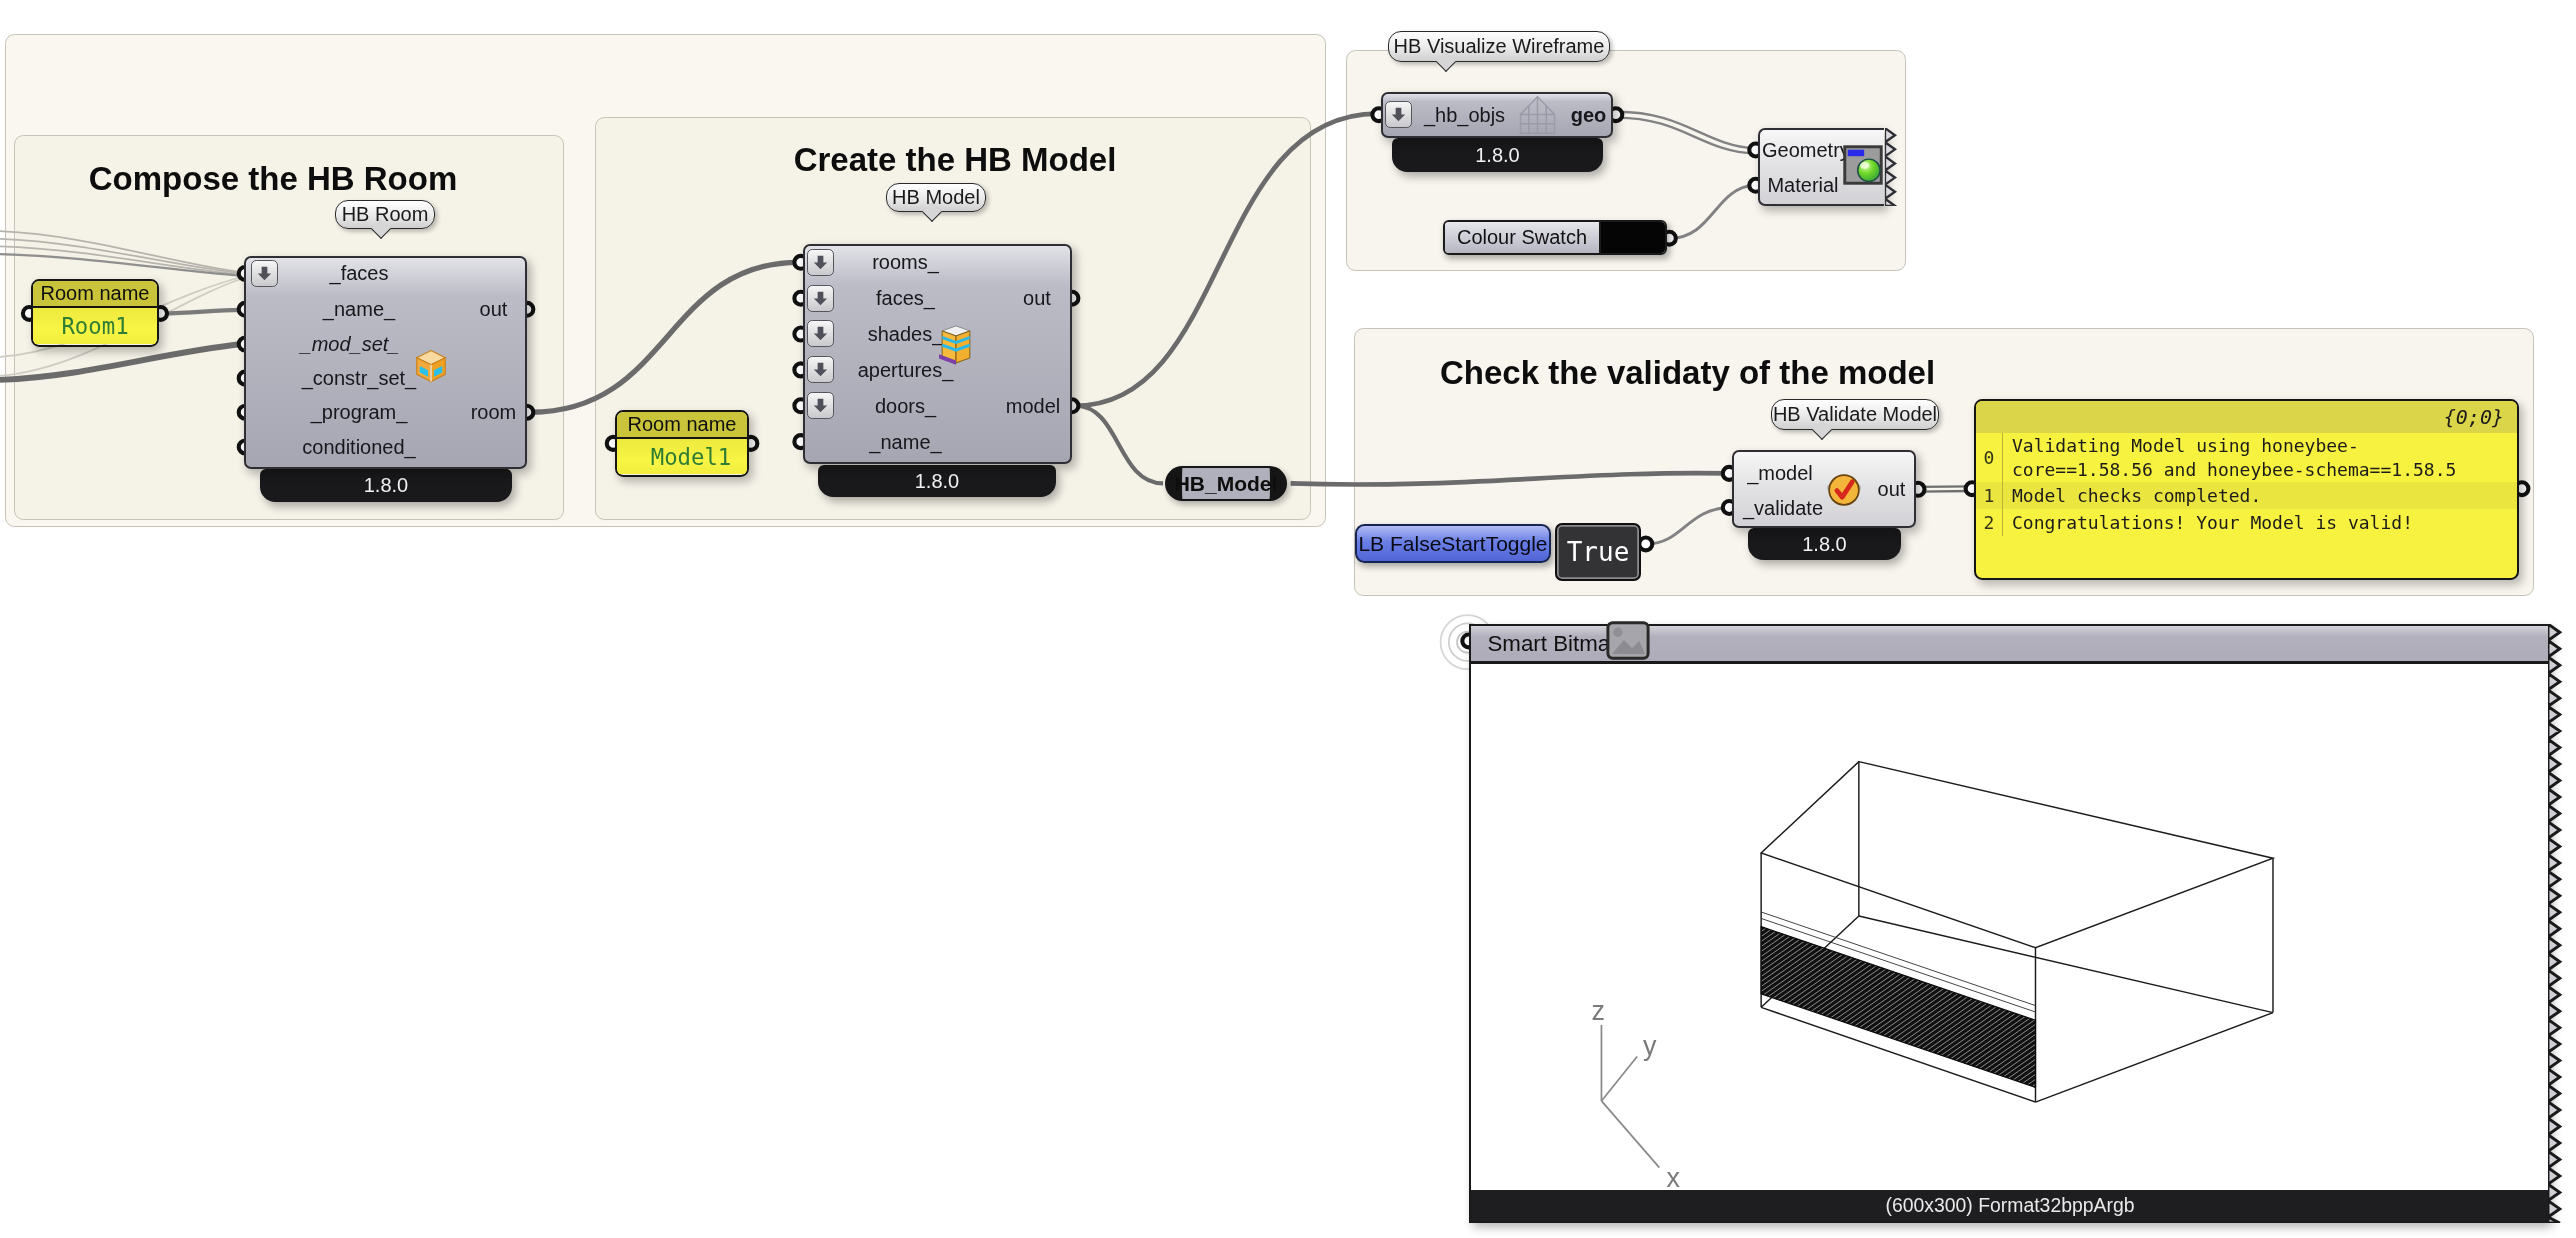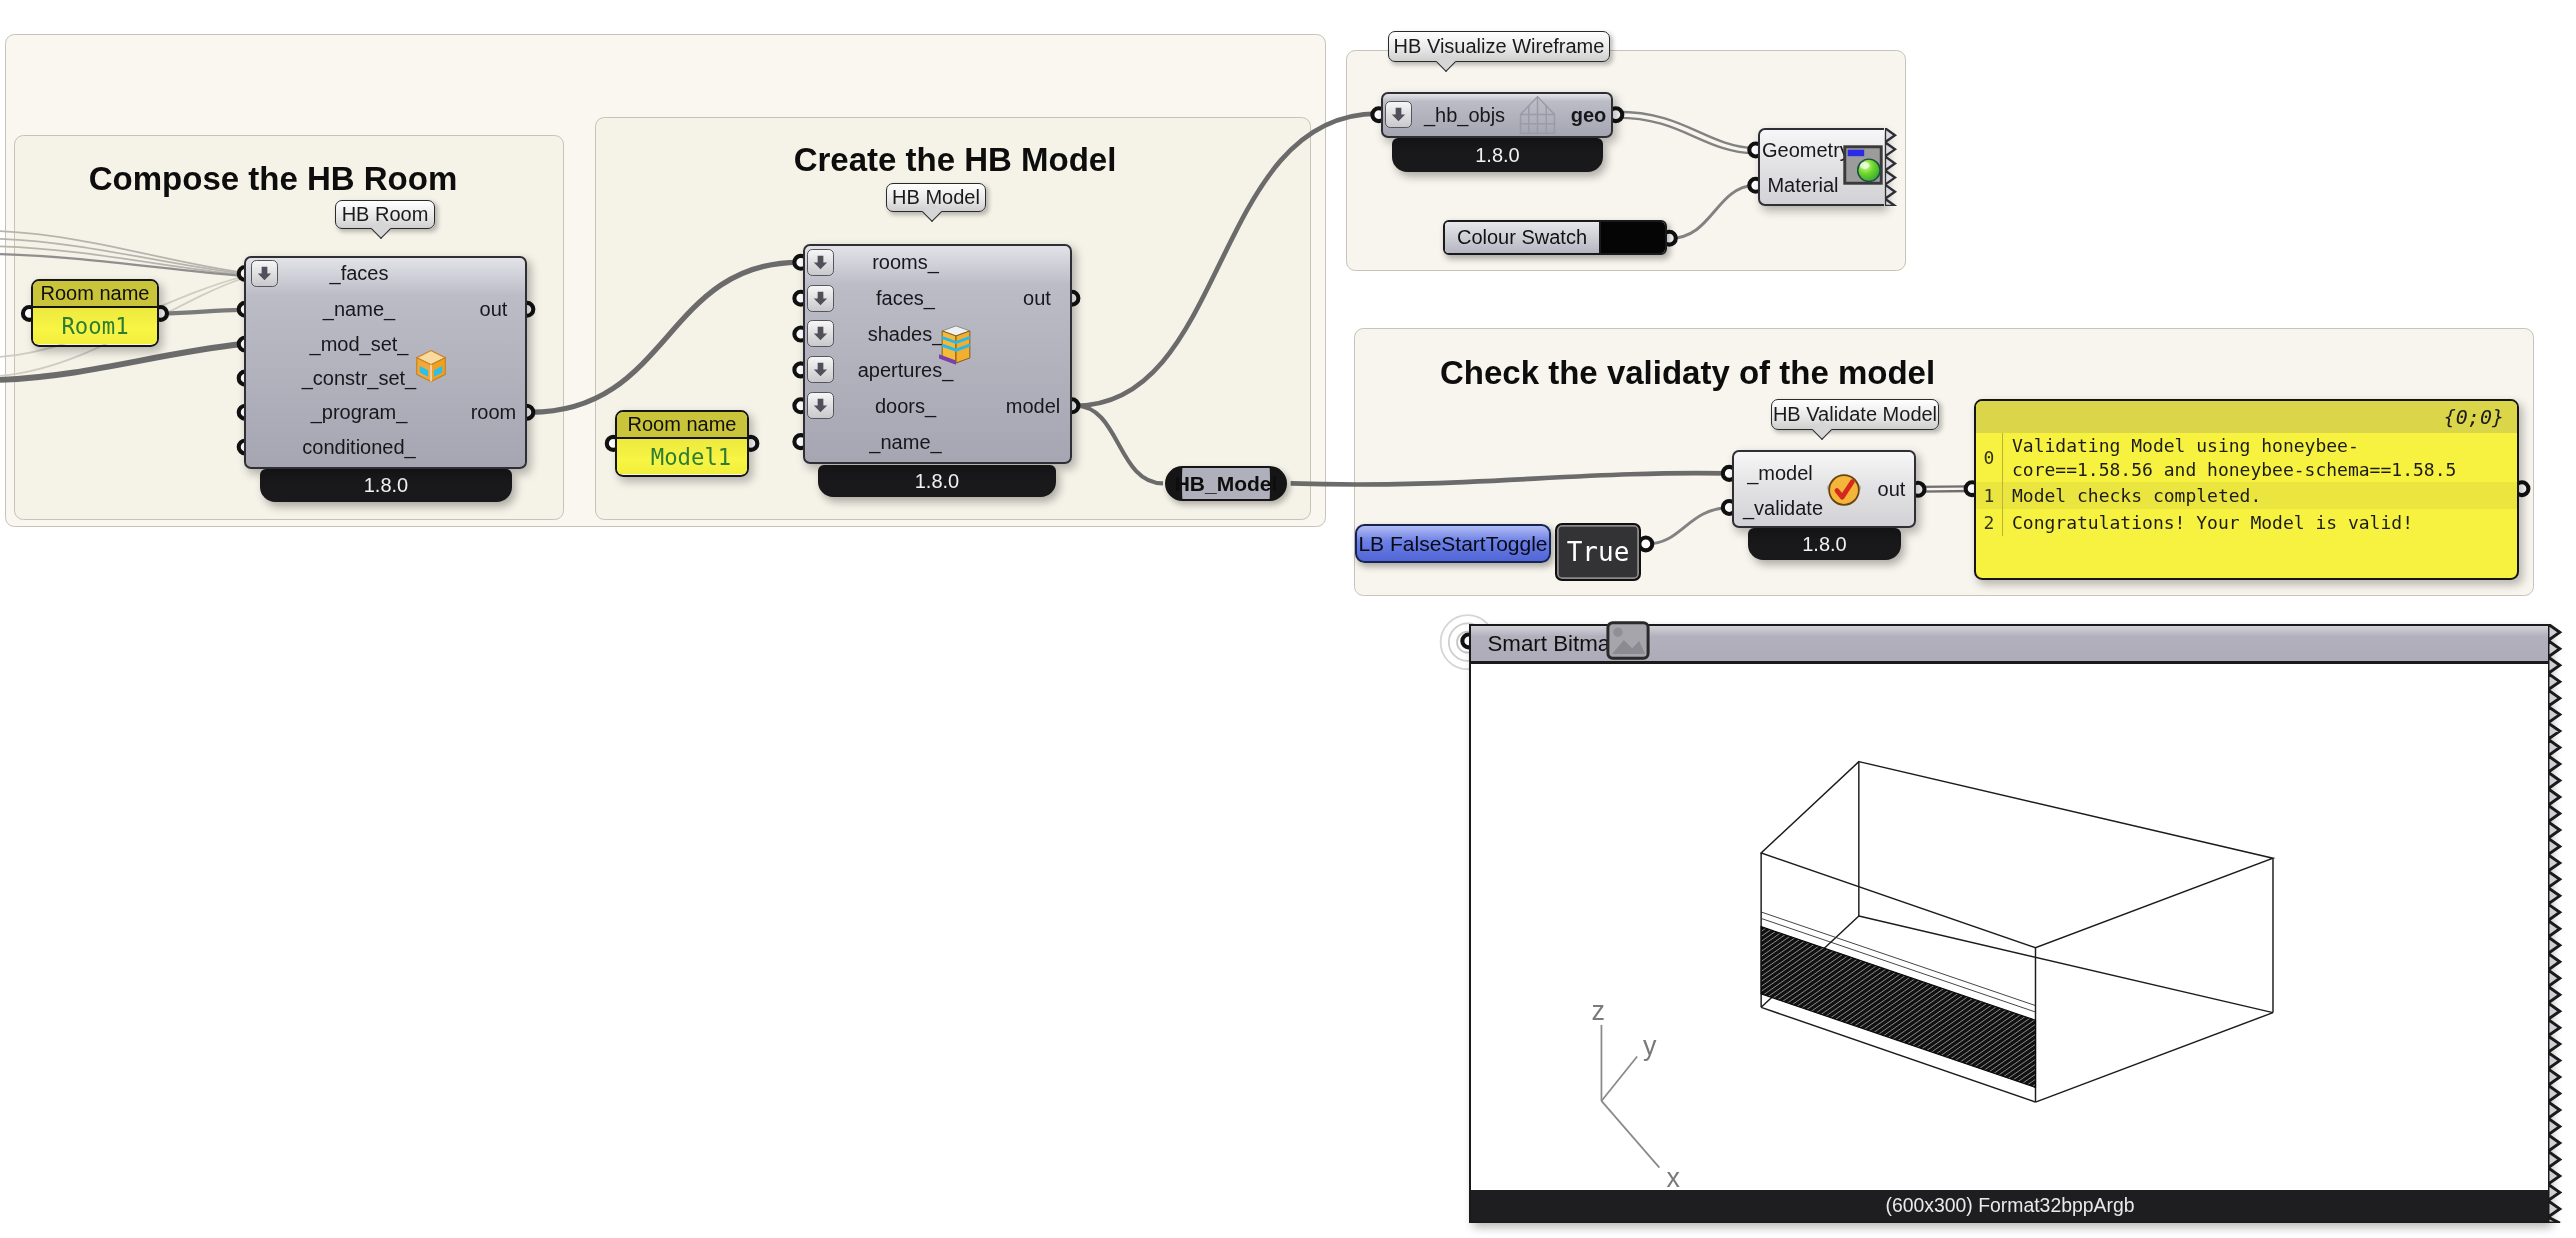--- a/index.html
+++ b/index.html
@@ -7,21 +7,21 @@
   #canvas { position:relative; width:2576px; height:1239px; overflow:hidden; background:#ffffff; }
 
   .group { position:absolute; border:1.8px solid #c6c3b8; border-radius:9.4px; }
   .g-outer { background:#faf7f0; }
   .g-inner { background:#f5f2e8; }
   .g-plain { background:#f8f5ee; }
 
   .gtitle { position:absolute; font-size:33px; font-weight:bold; color:#0d0d0d; text-align:center; white-space:nowrap; }
 
   .tag { position:absolute; background:linear-gradient(180deg,#ffffff 0%,#e9e9e9 55%,#cfcfcf 100%);
-         border:1.8px solid #2a2a2a; border-radius:7px; display:flex; align-items:center; justify-content:center;
+         border:1.8px solid #2a2a2a; border-radius:13px; display:flex; align-items:center; justify-content:center;
          font-size:20px; color:#1a1a1a; box-shadow:2.4px 2.4px 4.7px rgba(0,0,0,0.25); z-index:30; }
   .tag .pointer { position:absolute; bottom:-8.2px; left:46%; width:14px; height:14px;
          transform:translateX(-50%) rotate(45deg); background:#d6d6d6;
          border-right:1.8px solid #2a2a2a; border-bottom:1.8px solid #2a2a2a; }
 
   .comp { position:absolute; background:linear-gradient(180deg,#e2e2e8 0%,#bcbcc7 18%,#a6a6b2 100%);
           border:2.4px solid #2e2e34; border-radius:7px; box-shadow:3.5px 4.7px 9.4px rgba(0,0,0,0.28); z-index:20; }
   .comp.light { background:linear-gradient(180deg,#f7f7f7 0%,#e3e3e5 45%,#d2d2d6 100%); }
   .vbar { position:absolute; background:#19191b; color:#f2f2f2; text-align:center; font-size:20px;
           border-radius:5.9px 5.9px 15.3px 15.3px; z-index:19; display:flex; align-items:center; justify-content:center;
@@ -193,21 +193,21 @@
     <span>1.8.0</span>
     </div>
   <div class="comp" style="left:244px;top:256px;width:283px;height:213px;"></div>
   <div class="arrowbox" style="left:251px;top:260px;">
     <svg viewBox="0 0 20 20">
         <polygon points="7,3 13,3 13,10 17,10 10,17 3,10 7,10" fill="#50505a"></polygon>
       </svg>
     </div>
   <div class="plabel" style="left:265px;top:260px;width:188px;">_faces</div>
   <div class="plabel" style="left:265px;top:296px;width:188px;">_name_</div>
-  <div class="plabel" style="left:265px;top:331px;width:188px;">_mod_set_</div>
+  <div class="plabel" style="left:256px;top:331px;width:188px;font-style:italic;">_mod_set_</div>
   <div class="plabel" style="left:265px;top:365px;width:188px;">_constr_set_</div>
   <div class="plabel" style="left:265px;top:399px;width:188px;">_program_</div>
   <div class="plabel" style="left:265px;top:434px;width:188px;">conditioned_</div>
   <div class="plabel" style="left:467px;top:296px;width:53px;">out</div>
   <div class="plabel" style="left:464px;top:399px;width:59px;">room</div>
   <svg class="toplayer cicon" style="left:412px;top:347px;" width="38" height="38" viewBox="0 0 64 64">
     <polygon points="32,6 56,18 32,30 8,18" fill="#f8d9a0" stroke="#c9821e" stroke-width="2"></polygon>
     <polygon points="8,18 32,30 32,58 8,46" fill="#f2a93b" stroke="#c9821e" stroke-width="2"></polygon>
     <polygon points="56,18 32,30 32,58 56,46" fill="#eda224" stroke="#c9821e" stroke-width="2"></polygon>
     <polygon points="13,32 27,39 27,50 13,43" fill="#2ac0ea"></polygon>

